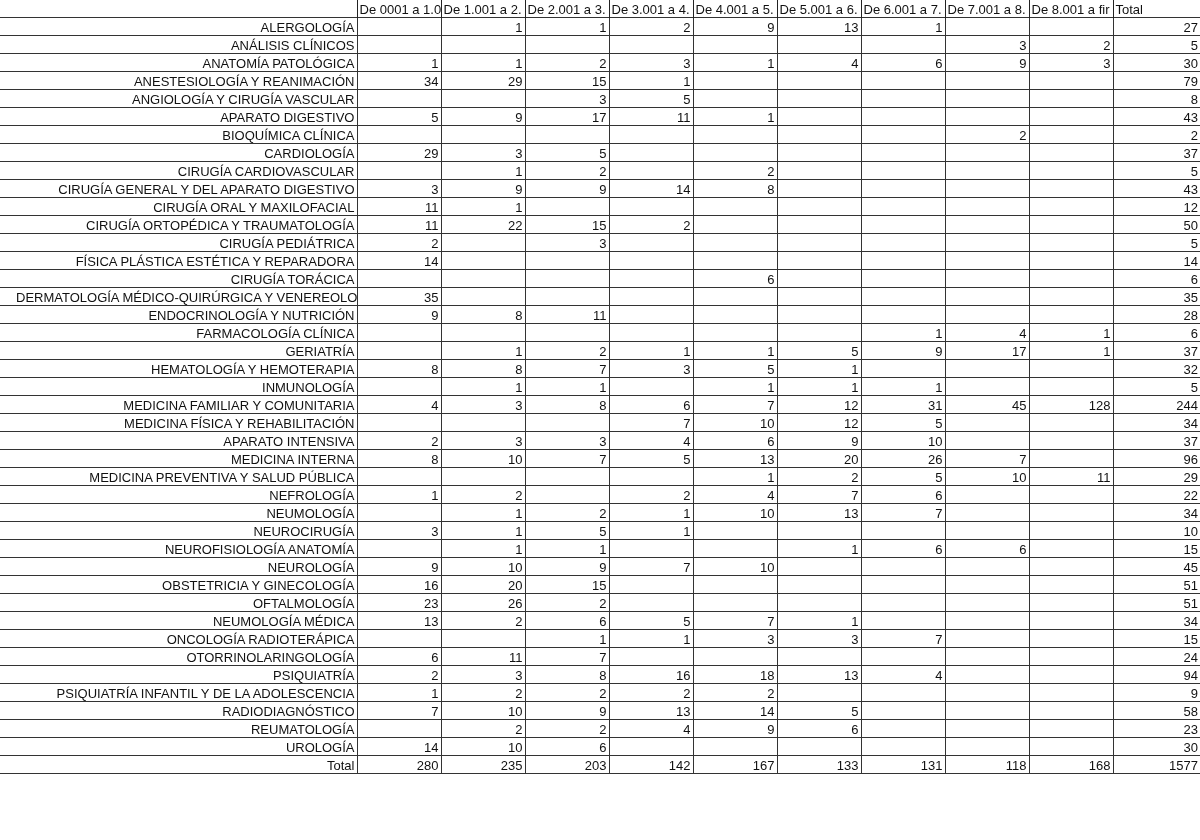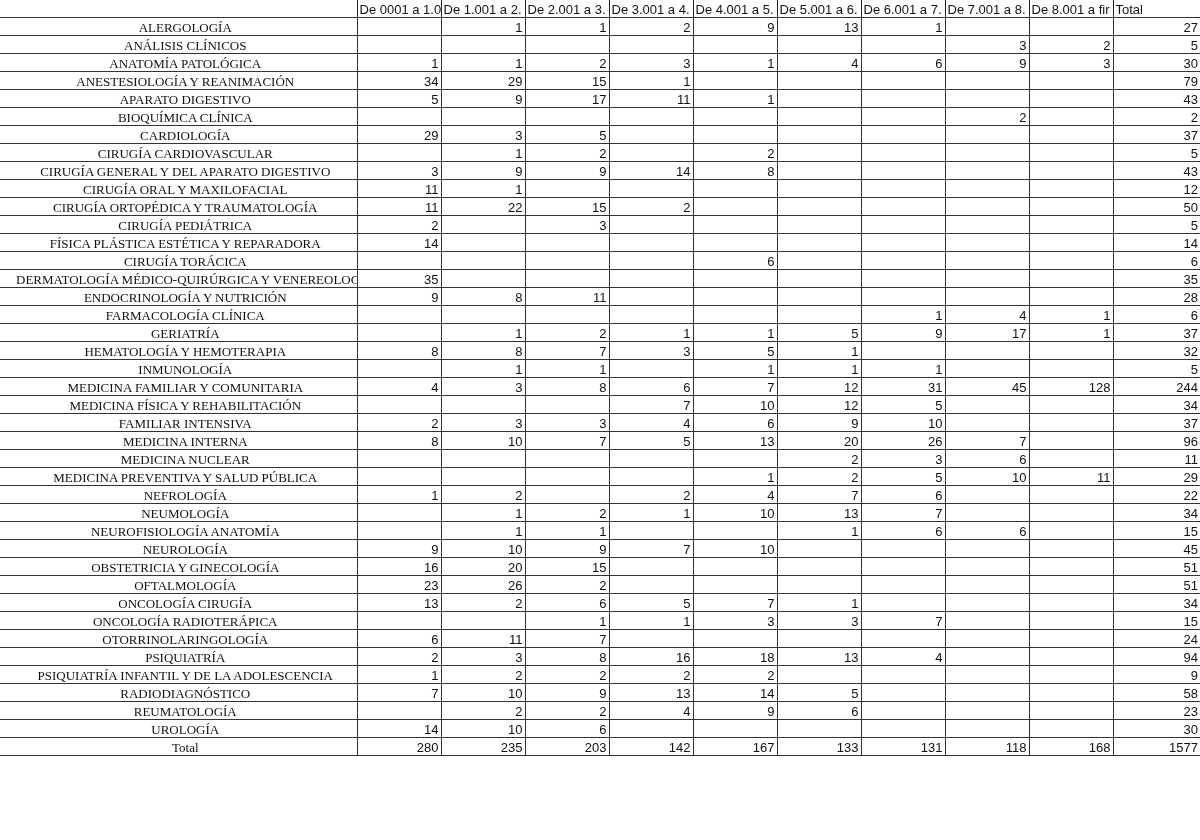--- a/index.html
+++ b/index.html
@@ -20,21 +20,21 @@
     white-space: nowrap;
     overflow: hidden;
     font-weight: normal;
     vertical-align: bottom;
   }
   table.sheet th { text-align: left; padding-left: 2px; padding-right: 0; text-overflow: clip; }
   table.sheet thead th.h-num { border-left: 1px solid #222; }
   table.sheet thead th.h-label { border: none; }
   table.sheet tbody td { border-top: 1px solid #333; }
   table.sheet tbody td.num { text-align: right; border-left: 1px solid #333; }
-  table.sheet tbody td.label { text-align: center; padding-left: 16px; font-family: Liberation Serif, serif; }
+  table.sheet tbody td.label { text-align: right; padding-left: 16px; }
   table.sheet tbody tr:last-child td { border-bottom: 1px solid #333; }
 </style>
 </head>
 <body>
 
 <table class="sheet">
   <colgroup>
     <col class="c-label">
       <col class="c-num">
       <col class="c-num">
@@ -109,20 +109,33 @@
         <td class="num">15</td>
         <td class="num">1</td>
         <td class="num"></td>
         <td class="num"></td>
         <td class="num"></td>
         <td class="num"></td>
         <td class="num"></td>
         <td class="num">79</td>
       </tr>
       <tr>
+        <td class="label">ANGIOLOGÍA Y CIRUGÍA VASCULAR</td>
+        <td class="num"></td>
+        <td class="num"></td>
+        <td class="num">3</td>
+        <td class="num">5</td>
+        <td class="num"></td>
+        <td class="num"></td>
+        <td class="num"></td>
+        <td class="num"></td>
+        <td class="num"></td>
+        <td class="num">8</td>
+      </tr>
+      <tr>
         <td class="label">APARATO DIGESTIVO</td>
         <td class="num">5</td>
         <td class="num">9</td>
         <td class="num">17</td>
         <td class="num">11</td>
         <td class="num">1</td>
         <td class="num"></td>
         <td class="num"></td>
         <td class="num"></td>
         <td class="num"></td>
@@ -343,21 +356,21 @@
         <td class="num"></td>
         <td class="num">7</td>
         <td class="num">10</td>
         <td class="num">12</td>
         <td class="num">5</td>
         <td class="num"></td>
         <td class="num"></td>
         <td class="num">34</td>
       </tr>
       <tr>
-        <td class="label">FAMILIAR INTENSIVA</td>
+        <td class="label">APARATO INTENSIVA</td>
         <td class="num">2</td>
         <td class="num">3</td>
         <td class="num">3</td>
         <td class="num">4</td>
         <td class="num">6</td>
         <td class="num">9</td>
         <td class="num">10</td>
         <td class="num"></td>
         <td class="num"></td>
         <td class="num">37</td>
@@ -369,33 +382,20 @@
         <td class="num">7</td>
         <td class="num">5</td>
         <td class="num">13</td>
         <td class="num">20</td>
         <td class="num">26</td>
         <td class="num">7</td>
         <td class="num"></td>
         <td class="num">96</td>
       </tr>
       <tr>
-        <td class="label">MEDICINA NUCLEAR</td>
-        <td class="num"></td>
-        <td class="num"></td>
-        <td class="num"></td>
-        <td class="num"></td>
-        <td class="num"></td>
-        <td class="num">2</td>
-        <td class="num">3</td>
-        <td class="num">6</td>
-        <td class="num"></td>
-        <td class="num">11</td>
-      </tr>
-      <tr>
         <td class="label">MEDICINA PREVENTIVA Y SALUD PÚBLICA</td>
         <td class="num"></td>
         <td class="num"></td>
         <td class="num"></td>
         <td class="num"></td>
         <td class="num">1</td>
         <td class="num">2</td>
         <td class="num">5</td>
         <td class="num">10</td>
         <td class="num">11</td>
@@ -419,20 +419,33 @@
         <td class="num"></td>
         <td class="num">1</td>
         <td class="num">2</td>
         <td class="num">1</td>
         <td class="num">10</td>
         <td class="num">13</td>
         <td class="num">7</td>
         <td class="num"></td>
         <td class="num"></td>
         <td class="num">34</td>
+      </tr>
+      <tr>
+        <td class="label">NEUROCIRUGÍA</td>
+        <td class="num">3</td>
+        <td class="num">1</td>
+        <td class="num">5</td>
+        <td class="num">1</td>
+        <td class="num"></td>
+        <td class="num"></td>
+        <td class="num"></td>
+        <td class="num"></td>
+        <td class="num"></td>
+        <td class="num">10</td>
       </tr>
       <tr>
         <td class="label">NEUROFISIOLOGÍA ANATOMÍA</td>
         <td class="num"></td>
         <td class="num">1</td>
         <td class="num">1</td>
         <td class="num"></td>
         <td class="num"></td>
         <td class="num">1</td>
         <td class="num">6</td>
@@ -473,21 +486,21 @@
         <td class="num">2</td>
         <td class="num"></td>
         <td class="num"></td>
         <td class="num"></td>
         <td class="num"></td>
         <td class="num"></td>
         <td class="num"></td>
         <td class="num">51</td>
       </tr>
       <tr>
-        <td class="label">ONCOLOGÍA CIRUGÍA</td>
+        <td class="label">NEUMOLOGÍA MÉDICA</td>
         <td class="num">13</td>
         <td class="num">2</td>
         <td class="num">6</td>
         <td class="num">5</td>
         <td class="num">7</td>
         <td class="num">1</td>
         <td class="num"></td>
         <td class="num"></td>
         <td class="num"></td>
         <td class="num">34</td>

